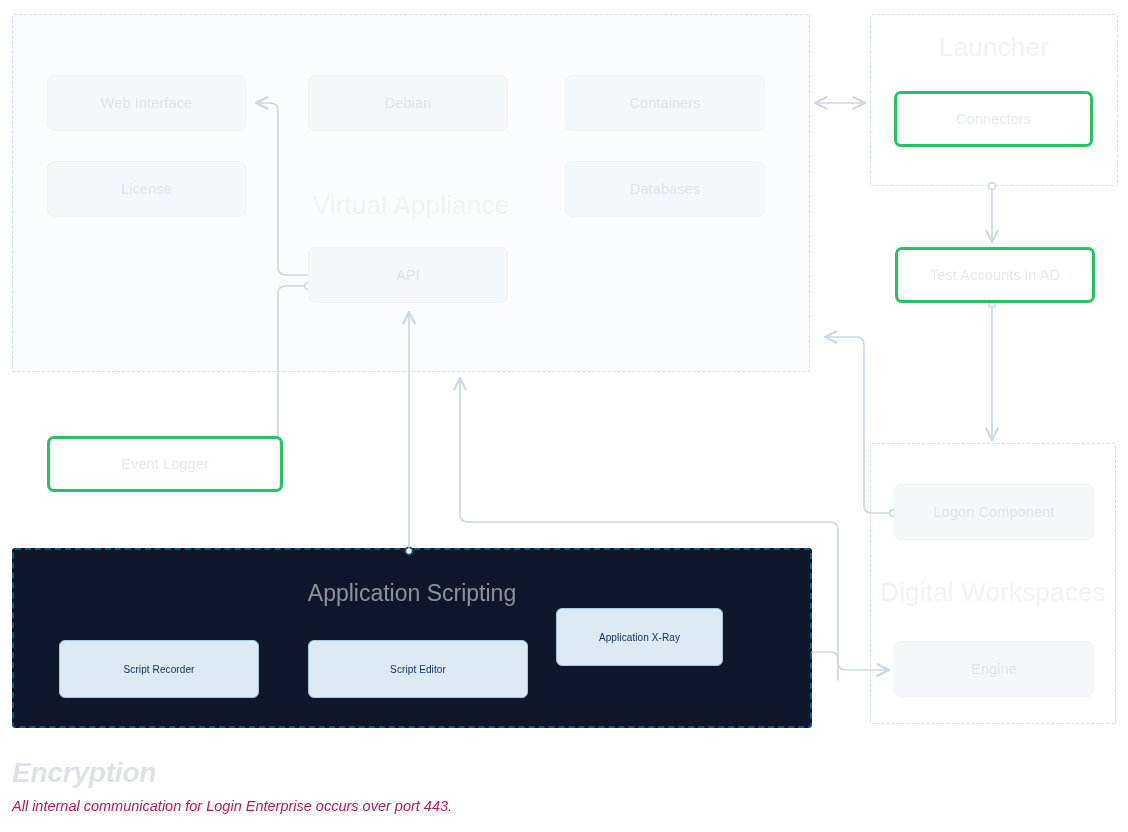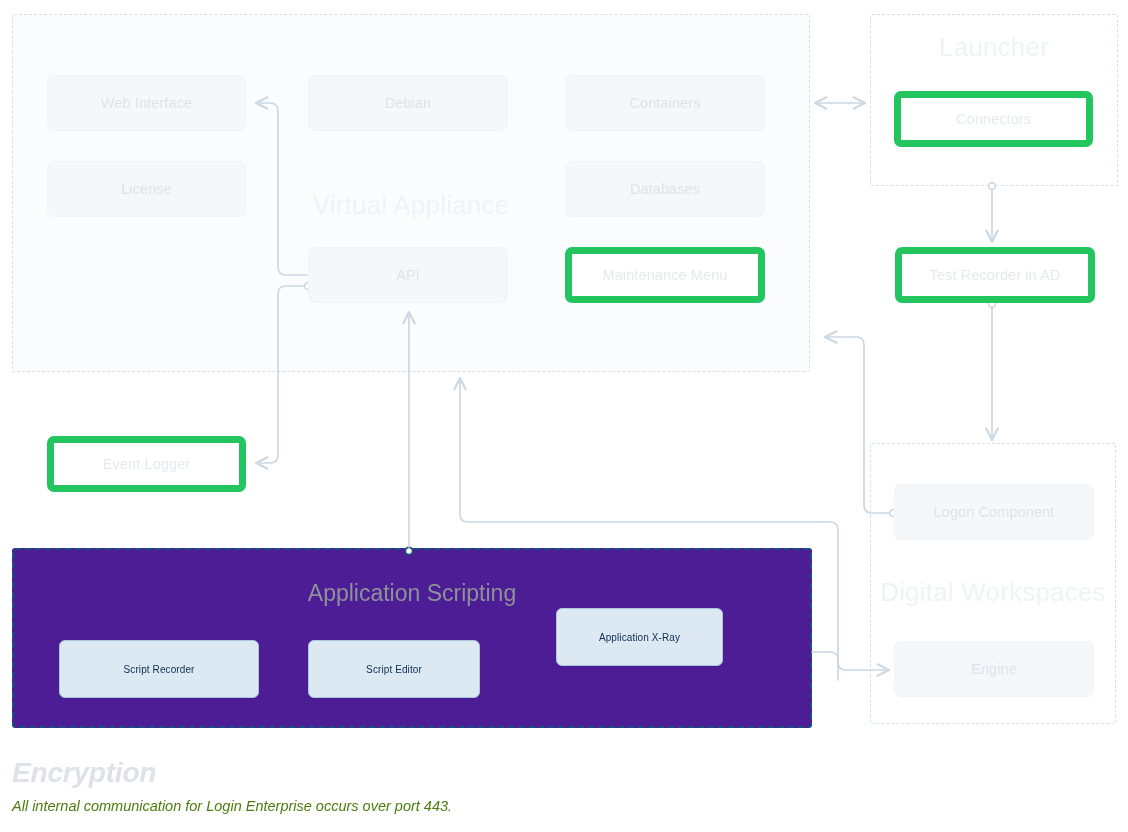--- a/index.html
+++ b/index.html
@@ -51,36 +51,36 @@
     letter-spacing: 0.1px;
     text-align: center;
   }
   .node.soft {
     background: #f4f8fb;
     border: 1px solid #eef4f8;
     color: #dde3e8;
   }
   .node.ghost {
     background: #ffffff;
-    border: 7px solid #22c55e;
+    border: 3px solid #22c55e;
     color: #e6eaee;
   }
   .node.primary {
     background: #dce8f2;
     border: 1.3px solid #a9c6dc;
     color: #0d2f52;
     border-radius: 6px;
     font-size: 10px;
     font-weight: 400;
     box-shadow: 0 1px 1px rgba(30,70,110,0.05);
   }
   
   .group.scripting {
     border: 2.6px dashed #17527d;
-    background: #4c1d95;
+    background: #0f172a;
     border-radius: 3px;
   }
   .scripting-title {
     position: absolute;
     width: 100%;
     text-align: center;
     color: #8d9298;
     font-size: 23px;
     font-weight: 400;
     pointer-events: none;
@@ -92,21 +92,21 @@
     left: 12px;
   }
   .footer-title {
     color: #dde2e8;
     font-size: 28px;
     font-weight: bold;
     letter-spacing: -0.2px;
     margin: 0;
   }
   .footer-sub {
-    color: #4d7c0f;
+    color: #be185d;
     font-size: 14.5px;
     margin: 0;
     padding-top: 9px;
   }
   
   #wires {
     position: absolute;
     left: 0;
     top: 0;
     width: 1128px;
@@ -200,49 +200,46 @@
   </div>
 
   <div class="node soft" style="left:565px; top:75px; width:200px; height:56px;">
     <span>Containers</span>
   </div>
 
   <div class="node soft" style="left:565px; top:161px; width:200px; height:56px;">
     <span>Databases</span>
   </div>
 
-  <div class="node ghost" style="left:565px; top:247px; width:200px; height:56px;">
-    <span>Maintenance Menu</span>
-  </div>
-
-  <div class="node ghost" style="left:47px; top:436px; width:199px; height:56px;">
+
+  <div class="node ghost" style="left:47px; top:436px; width:236px; height:56px;">
     <span>Event Logger</span>
   </div>
 
   <div class="node ghost" style="left:894px; top:91px; width:199px; height:56px;">
     <span>Connectors</span>
   </div>
 
   <div class="node ghost" style="left:895px; top:247px; width:200px; height:56px;">
-    <span>Test Recorder in AD</span>
+    <span>Test Accounts in AD</span>
   </div>
 
   <div class="node soft" style="left:894px; top:484px; width:200px; height:56px;">
     <span>Logon Component</span>
   </div>
 
   <div class="node soft" style="left:894px; top:641px; width:200px; height:56px;">
     <span>Engine</span>
   </div>
 
   <div class="node primary" style="left:59px; top:640px; width:200px; height:58px;">
     <span>Script Recorder</span>
   </div>
 
-  <div class="node primary" style="left:308px; top:640px; width:172px; height:58px;">
+  <div class="node primary" style="left:308px; top:640px; width:220px; height:58px;">
     <span>Script Editor</span>
   </div>
 
   <div class="node primary" style="left:556px; top:608px; width:167px; height:58px;">
     <span>Application X-Ray</span>
   </div>
 
   <div class="footer" style="top:757px;font-style:italic;">
     <p class="footer-title">Encryption</p>
     <p class="footer-sub">All internal communication for Login Enterprise occurs over port 443.</p>

